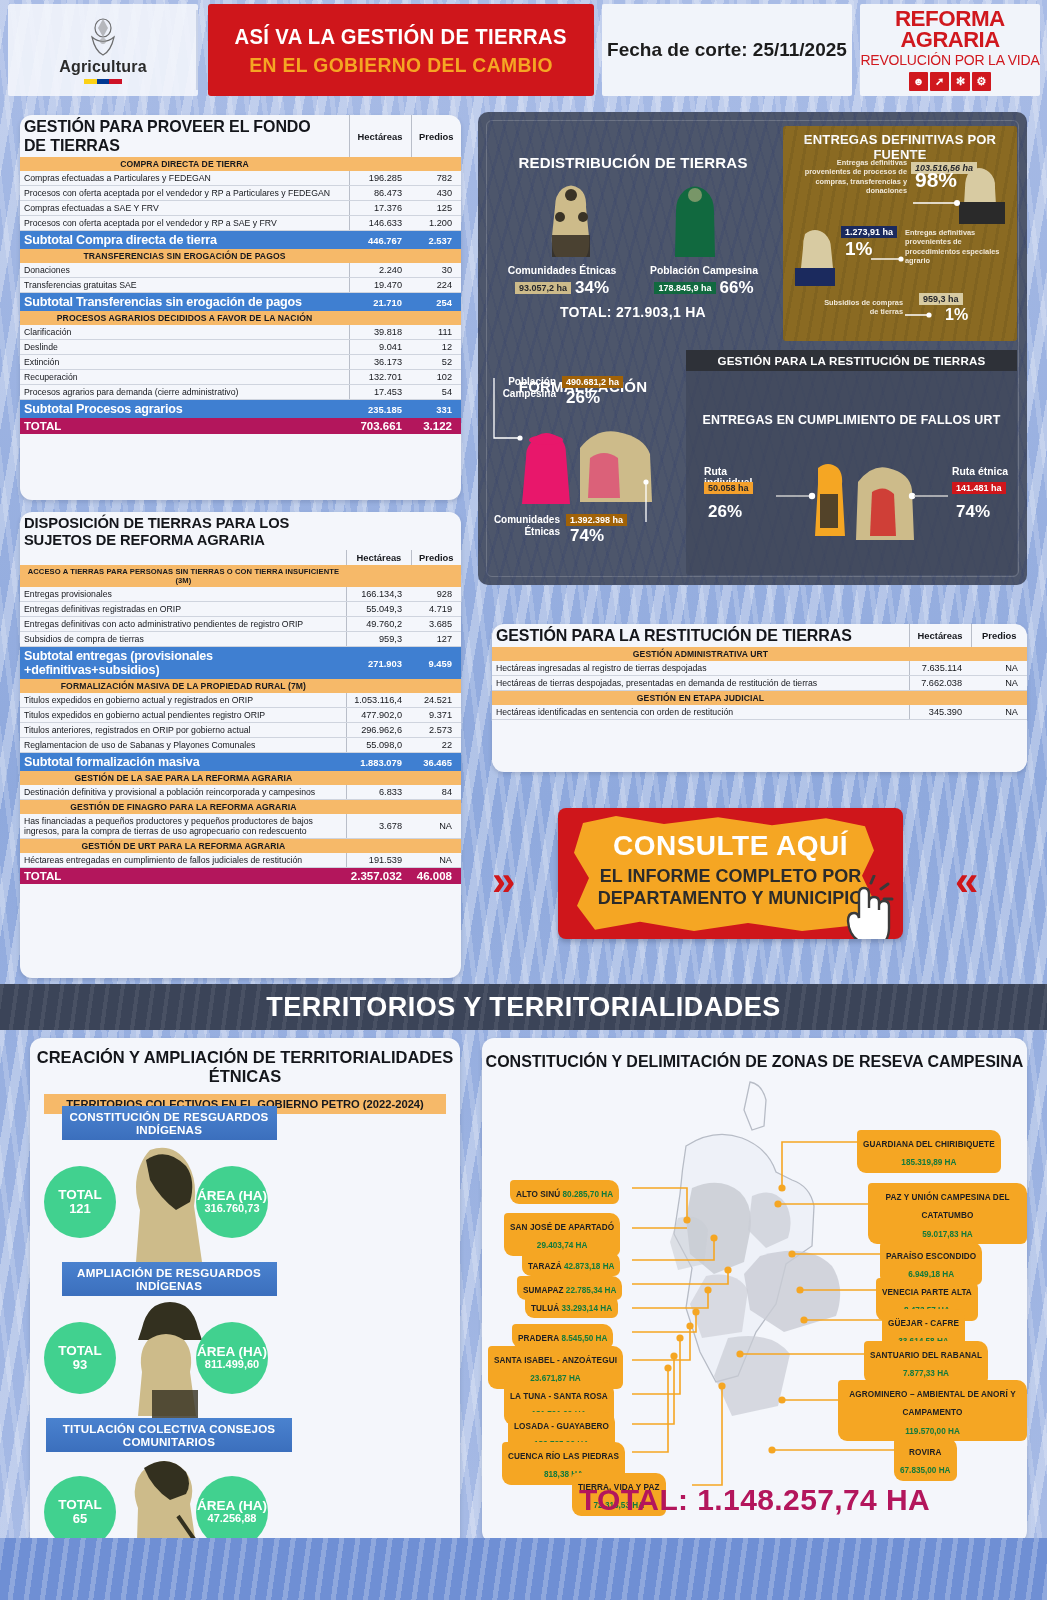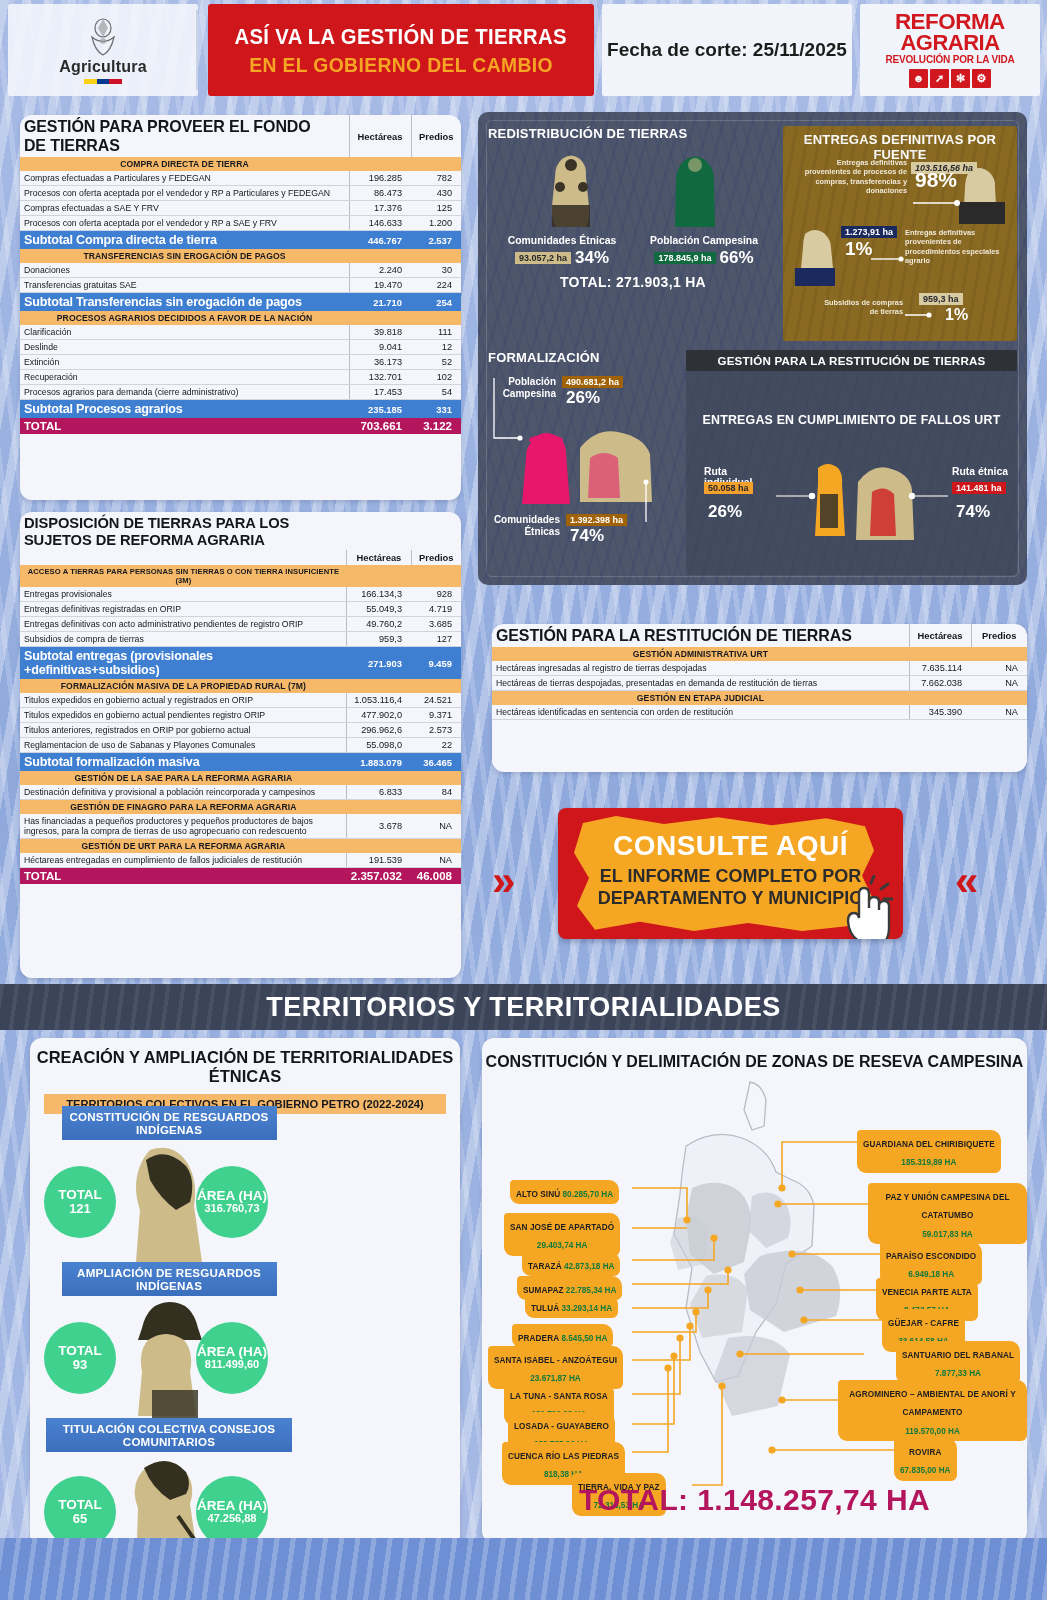--- a/index.html
+++ b/index.html
@@ -34,21 +34,21 @@
       font-family:"Liberation Sans Narrow","Liberation Sans",sans-serif;transform:scaleX(.92);}
   .hdr-title .l2{color:#f5a623;font-size:21px;font-weight:bold;letter-spacing:.4px;margin-top:3px;
       font-family:"Liberation Sans Narrow","Liberation Sans",sans-serif;transform:scaleX(.92);}
   .hdr-date{position:absolute;left:602px;top:4px;width:250px;height:92px;background:#f1f4fa;
     display:flex;align-items:center;justify-content:center;border-radius:2px;}
   .hdr-date span{font-size:19px;font-weight:bold;color:#1c1c1c;}
   .hdr-logo{position:absolute;left:860px;top:4px;width:180px;height:92px;background:#f1f4fa;
     display:flex;flex-direction:column;align-items:center;justify-content:center;border-radius:2px;}
   .ra1{color:#d0181e;font-size:22px;font-weight:bold;line-height:.95;letter-spacing:-.5px;transform:scaleX(1.02);}
   .ra2{color:#d0181e;font-size:22px;font-weight:bold;line-height:.95;letter-spacing:-.5px;}
-  .ra3{color:#d0181e;font-size:10px;font-weight:bold;letter-spacing:-.2px;margin-top:1px;text-align:right;}
+  .ra3{color:#d0181e;font-size:14px;font-weight:normal;letter-spacing:-.2px;margin-top:1px;text-align:right;}
   .raicons{display:flex;gap:2px;margin-top:4px;}
   .raicons b{width:19px;height:19px;background:#d0181e;display:block;border-radius:1px;
     color:#fff;font-size:11px;line-height:19px;text-align:center;}
 
   
   .card{position:absolute;background:#f4f6fb;border-radius:12px;box-shadow:0 2px 4px rgba(40,50,80,.18);}
 
   
   table.dt{width:100%;border-collapse:collapse;font-size:9.3px;color:#15171c;}
   table.dt td{padding:2px 4px;vertical-align:middle;}
@@ -71,22 +71,22 @@
 
   
   .darkpanel{position:absolute;left:478px;top:112px;width:549px;height:473px;background:#4d566b;
      border-radius:10px;overflow:hidden;}
   .darkpanel:after{content:"";position:absolute;inset:0;pointer-events:none;
      background:
        repeating-linear-gradient(105deg, rgba(40,55,110,.16) 0 3px, rgba(0,0,0,0) 3px 14px),
        repeating-linear-gradient(75deg, rgba(30,45,100,.10) 0 2px, rgba(0,0,0,0) 2px 11px);}
   .dp-inner{position:absolute;inset:8px;border:1px solid rgba(255,255,255,.18);border-radius:6px;}
   .redis{position:absolute;left:10px;top:14px;width:290px;height:215px;z-index:3;}
-  .redis h3,.formal h3{color:#fff;text-align:left;font-size:13px;font-weight:bold;letter-spacing:.2px;
-     font-family:"Liberation Sans Narrow","Liberation Sans",sans-serif;}
+  .redis h3,.formal h3{color:#fff;text-align:center;font-size:15px;font-weight:bold;letter-spacing:.2px;
+     font-family:"Liberation Sans Narrow","Liberation Sans",sans-serif;margin-top:28px;}
   .figrow{display:flex;justify-content:center;gap:58px;margin-top:10px;}
   .fig{width:66px;height:80px;}
   .legrow{display:flex;justify-content:center;gap:22px;margin-top:4px;}
   .legcol{text-align:center;width:120px;}
   .legcol .name{color:#fff;font-size:10.4px;font-weight:600;margin-bottom:2px;}
   .chip{display:inline-block;padding:1px 4px;font-size:9px;font-weight:bold;vertical-align:middle;}
   .chip.tan{background:#cdbb8a;color:#25262b;}
   .chip.grn{background:#11693f;color:#fff;}
   .chip.pink{background:#a16207;color:#fff;}
   .chip.org{background:#f4a02c;color:#25262b;}
@@ -742,21 +742,21 @@
         <div class="zlabel" style="left: 26px; top: 374px;"><span class="zn">LOSADA - GUAYABERO</span><br><span class="zv">183.735,99 HA</span></div>
         <div class="zlabel" style="left: 20px; top: 404px;"><span class="zn">CUENCA RÍO LAS PIEDRAS</span><br><span class="zv">818,38 HA</span></div>
         <div class="zlabel" style="left: 90px; top: 435px;"><span class="zn">TIERRA, VIDA Y PAZ</span><br><span class="zv">72.315,53 HA</span></div>
       </div>
     <div id="zones-right">
         <div class="zlabel" style="left: 375px; top: 92px;"><span class="zn">GUARDIANA DEL CHIRIBIQUETE</span><br><span class="zv">185.319,89 HA</span></div>
         <div class="zlabel" style="left: 386px; top: 145px;"><span class="zn">PAZ Y UNIÓN CAMPESINA DEL CATATUMBO</span><br><span class="zv">59.017,83 HA</span></div>
         <div class="zlabel" style="left: 398px; top: 204px;"><span class="zn">PARAÍSO ESCONDIDO</span><br><span class="zv">6.949,18 HA</span></div>
         <div class="zlabel" style="left: 394px; top: 240px;"><span class="zn">VENECIA PARTE ALTA</span><br><span class="zv">8.473,57 HA</span></div>
         <div class="zlabel" style="left: 400px; top: 271px;"><span class="zn">GÜEJAR - CAFRE</span><br><span class="zv">33.614,58 HA</span></div>
-        <div class="zlabel" style="left: 382px; top: 303px; margin-left: 32px;"><span class="zn">SANTUARIO DEL RABANAL</span><br><span class="zv">7.877,33 HA</span></div>
+        <div class="zlabel" style="left: 382px; top: 303px;"><span class="zn">SANTUARIO DEL RABANAL</span><br><span class="zv">7.877,33 HA</span></div>
         <div class="zlabel" style="left: 356px; top: 342px;"><span class="zn">AGROMINERO – AMBIENTAL DE ANORÍ Y CAMPAMENTO</span><br><span class="zv">119.570,00 HA</span></div>
         <div class="zlabel" style="left: 412px; top: 400px;"><span class="zn">ROVIRA</span><br><span class="zv">67.835,00 HA</span></div>
       </div>
 
     <div class="maptotal">TOTAL: 1.148.257,74 HA</div>
   </div>
 
   <div class="footband"></div>
 </div>
 

